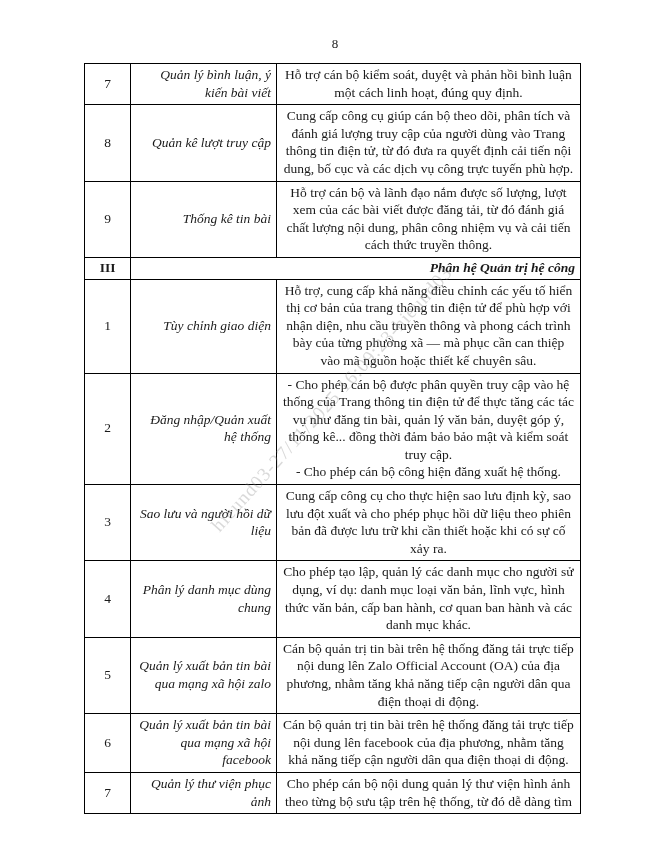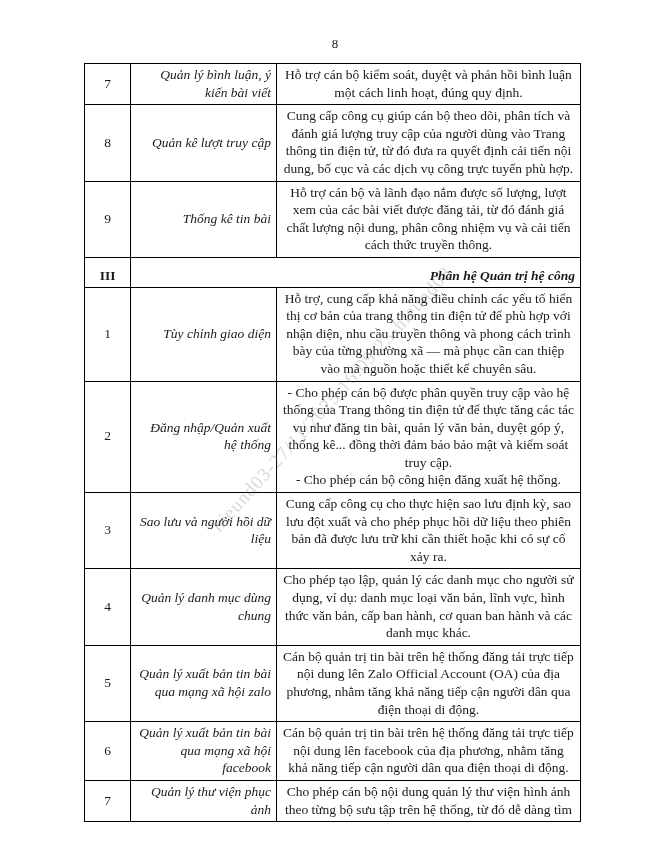--- a/index.html
+++ b/index.html
@@ -65,21 +65,21 @@
   }
   td.col-desc {
     width: 263px;
     text-align: center;
     vertical-align: top;
   }
   td.section {
     font-weight: bold;
   }
   tr[data-name="section-row"] td {
-    padding-top: 9px;
+    padding-top: 1px;
     padding-bottom: 2px;
   }
 </style>
 </head>
 <body>
 
 <div class="watermark" data-name="watermark-text">hieund03-27/11/2025 16:09:23-hieund03</div>
 
 <div class="page-number" data-name="page-number">8</div>
 
@@ -127,21 +127,21 @@
       </tr>
       <tr data-name="feature-row">
         <td class="col-no" data-name="row-number">3</td>
         <td class="col-name" data-name="feature-name">Sao lưu và người hồi dữ liệu</td>
         <td class="col-desc" data-name="feature-description">
           <div data-name="description-paragraph">Cung cấp công cụ cho thực hiện sao lưu định kỳ, sao lưu đột xuất và cho phép phục hồi dữ liệu theo phiên bản đã được lưu trữ khi cần thiết hoặc khi có sự cố xảy ra.</div>
         </td>
       </tr>
       <tr data-name="feature-row">
         <td class="col-no" data-name="row-number">4</td>
-        <td class="col-name" data-name="feature-name">Quản lý danh mục dùng chung</td>
+        <td class="col-name" data-name="feature-name">Phân lý danh mục dùng chung</td>
         <td class="col-desc" data-name="feature-description">
           <div data-name="description-paragraph">Cho phép tạo lập, quản lý các danh mục cho người sử dụng, ví dụ: danh mục loại văn bản, lĩnh vực, hình thức văn bản, cấp ban hành, cơ quan ban hành và các danh mục khác.</div>
         </td>
       </tr>
       <tr data-name="feature-row">
         <td class="col-no" data-name="row-number">5</td>
         <td class="col-name" data-name="feature-name">Quản lý xuất bản tin bài qua mạng xã hội zalo</td>
         <td class="col-desc" data-name="feature-description">
           <div data-name="description-paragraph">Cán bộ quản trị tin bài trên hệ thống đăng tải trực tiếp nội dung lên Zalo Official Account (OA) của địa phương, nhằm tăng khả năng tiếp cận người dân qua điện thoại di động.</div>
         </td>

